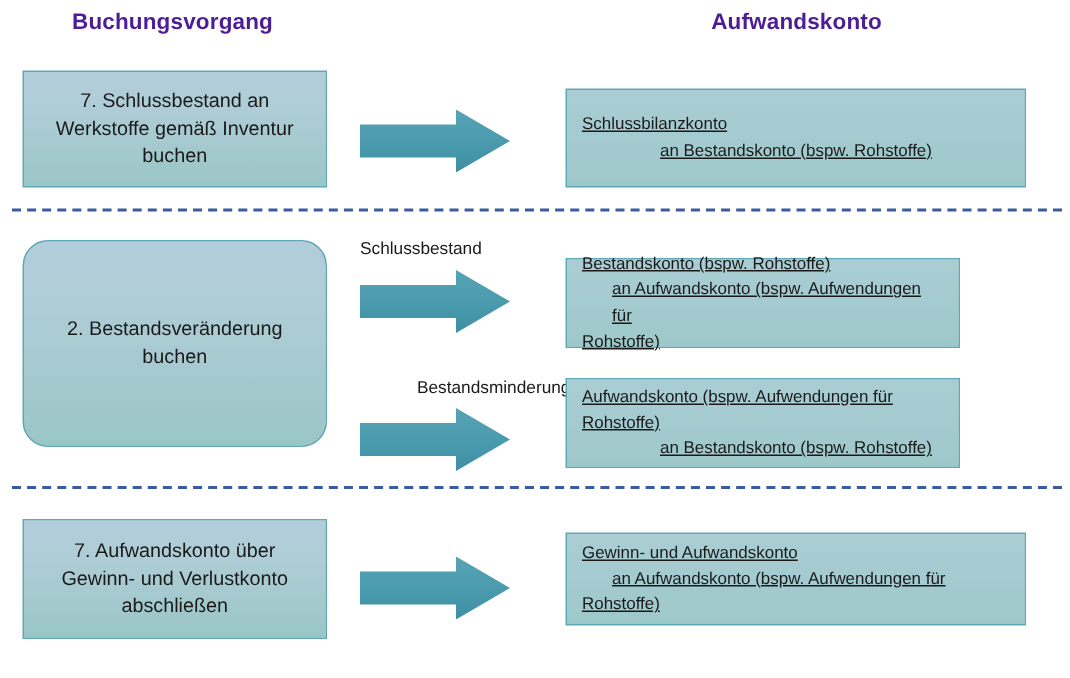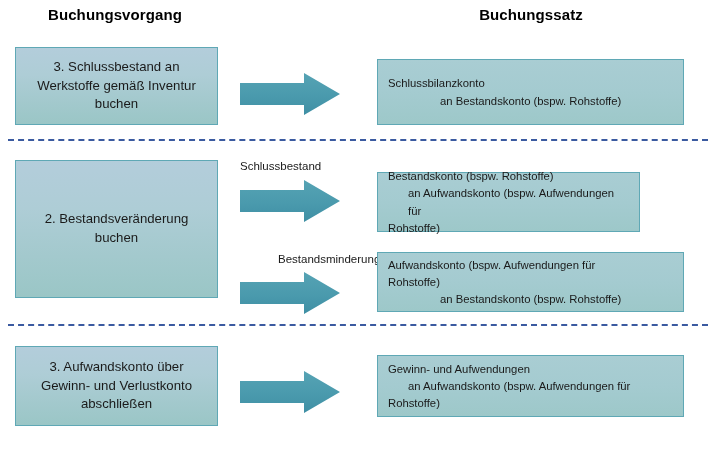--- a/index.html
+++ b/index.html
@@ -17,21 +17,21 @@
     position: relative;
     width: 713px;
     height: 452px;
   }
 
   
   .col-heading {
     position: absolute;
     font-size: 15px;
     font-weight: bold;
-    color: #000000;
+    color: #4c1d95;
     text-align: center;
     letter-spacing: 0.1px;
     white-space: nowrap;
   }
   #heading-left  { left: 0px;   top: 6px;  width: 230px; }
   #heading-right { left: 375px; top: 6px;  width: 312px; }
 
   
   .process-box {
     position: absolute;
@@ -54,20 +54,21 @@
     box-sizing: border-box;
     border: 1px solid #5fa8b5;
     background: linear-gradient(180deg, #a9cdd3 0%, #a4cbd0 50%, #9dc8c9 100%);
     color: #1a1a1a;
     font-size: 11.3px;
     line-height: 1.52;
     padding: 9px 10px 8px 10px;
     display: flex;
     flex-direction: column;
     justify-content: center;
+    text-decoration: underline;
   }
   .entry-line-1 { white-space: nowrap; }
   .entry-line-2 { }
   .indent-sm { padding-left: 20px; }
   .indent-lg { padding-left: 52px; }
 
   
   .arrow {
     position: absolute;
   }
@@ -88,23 +89,23 @@
     height: 0;
     border-top: 2px dashed #3b5aa0;
   }
 </style>
 </head>
 <body>
 
 <div id="canvas">
 
   <div class="col-heading" id="heading-left">Buchungsvorgang</div>
-  <div class="col-heading" id="heading-right">Buchungssatz</div>
+  <div class="col-heading" id="heading-right">Aufwandskonto</div>
 
-  <div class="process-box" style="left:15px; top:47px; width:203px; height:78px;">3. Schlussbestand an Werkstoffe gemäß Inventur buchen</div>
+  <div class="process-box" style="left:15px; top:47px; width:203px; height:78px;">7. Schlussbestand an Werkstoffe gemäß Inventur buchen</div>
 
   <div class="arrow" style="left:240px; top:73px; width:100px; height:42px;">
     <svg width="100" height="42" viewBox="0 0 100 42" xmlns="http://www.w3.org/2000/svg">
       <defs>
         <linearGradient id="ag1" x1="0" y1="0" x2="0" y2="1">
           <stop offset="0%" stop-color="#56a3b4"></stop>
           <stop offset="55%" stop-color="#4a9aad"></stop>
           <stop offset="100%" stop-color="#3f8fa4"></stop>
         </linearGradient>
       </defs>
@@ -112,21 +113,21 @@
     </svg>
   </div>
 
   <div class="entry-box" style="left:377px; top:59px; width:307px; height:66px;">
     <div class="entry-line-1">Schlussbilanzkonto</div>
     <div class="entry-line-2 indent-lg">an Bestandskonto (bspw. Rohstoffe)</div>
   </div>
 
   <div class="separator" style="top:139px;"></div>
 
-  <div class="process-box" style="left:15px; top:160px; width:203px; height:138px;">2. Bestandsveränderung buchen</div>
+  <div class="process-box" style="left:15px; top:160px; width:203px; height:138px;border-radius:17px;">2. Bestandsveränderung buchen</div>
 
   <div class="arrow-caption" style="left:240px; top:160px;">Schlussbestand</div>
 
   <div class="arrow" style="left:240px; top:180px; width:100px; height:42px;">
     <svg width="100" height="42" viewBox="0 0 100 42" xmlns="http://www.w3.org/2000/svg">
       <defs>
         <linearGradient id="ag2" x1="0" y1="0" x2="0" y2="1">
           <stop offset="0%" stop-color="#56a3b4"></stop>
           <stop offset="55%" stop-color="#4a9aad"></stop>
           <stop offset="100%" stop-color="#3f8fa4"></stop>
@@ -150,42 +151,42 @@
         <linearGradient id="ag3" x1="0" y1="0" x2="0" y2="1">
           <stop offset="0%" stop-color="#56a3b4"></stop>
           <stop offset="55%" stop-color="#4a9aad"></stop>
           <stop offset="100%" stop-color="#3f8fa4"></stop>
         </linearGradient>
       </defs>
       <path d="M0,10 L64,10 L64,0 L100,21 L64,42 L64,32 L0,32 Z" fill="url(#ag3)"></path>
     </svg>
   </div>
 
-  <div class="entry-box" style="left:377px; top:252px; width:307px; height:60px;">
+  <div class="entry-box" style="left:377px; top:252px; width:263px; height:60px;">
     <div class="entry-line-1">Aufwandskonto (bspw. Aufwendungen für</div>
     <div class="entry-line-2">Rohstoffe)</div>
     <div class="entry-line-2 indent-lg">an Bestandskonto (bspw. Rohstoffe)</div>
   </div>
 
   <div class="separator" style="top:324px;"></div>
 
-  <div class="process-box" style="left:15px; top:346px; width:203px; height:80px;">3. Aufwandskonto über Gewinn- und Verlustkonto abschließen</div>
+  <div class="process-box" style="left:15px; top:346px; width:203px; height:80px;">7. Aufwandskonto über Gewinn- und Verlustkonto abschließen</div>
 
   <div class="arrow" style="left:240px; top:371px; width:100px; height:42px;">
     <svg width="100" height="42" viewBox="0 0 100 42" xmlns="http://www.w3.org/2000/svg">
       <defs>
         <linearGradient id="ag4" x1="0" y1="0" x2="0" y2="1">
           <stop offset="0%" stop-color="#56a3b4"></stop>
           <stop offset="55%" stop-color="#4a9aad"></stop>
           <stop offset="100%" stop-color="#3f8fa4"></stop>
         </linearGradient>
       </defs>
       <path d="M0,10 L64,10 L64,0 L100,21 L64,42 L64,32 L0,32 Z" fill="url(#ag4)"></path>
     </svg>
   </div>
 
   <div class="entry-box" style="left:377px; top:355px; width:307px; height:62px;">
-    <div class="entry-line-1">Gewinn- und Aufwendungen</div>
+    <div class="entry-line-1">Gewinn- und Aufwandskonto</div>
     <div class="entry-line-2 indent-sm">an Aufwandskonto (bspw. Aufwendungen für</div>
     <div class="entry-line-2">Rohstoffe)</div>
   </div>
 
 </div>
 
 </body></html>

